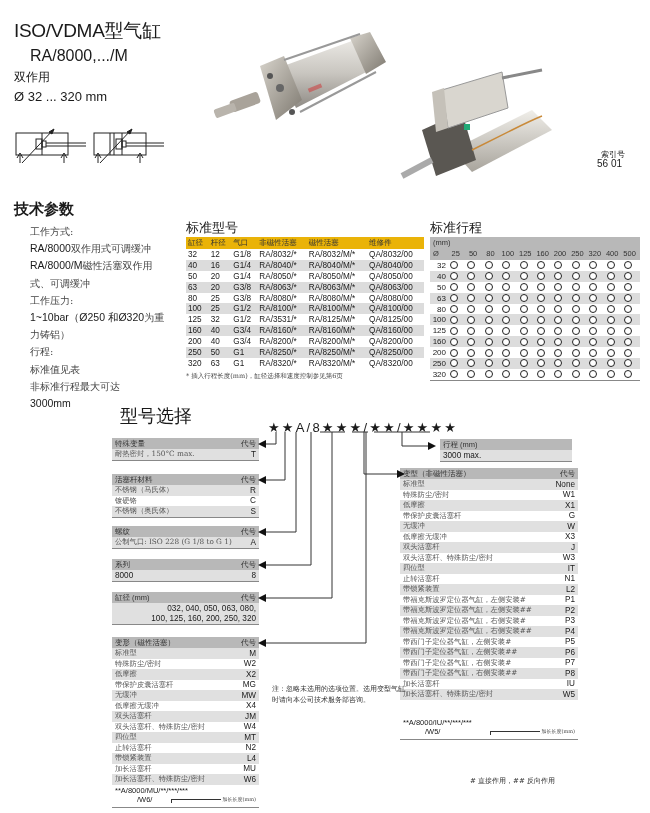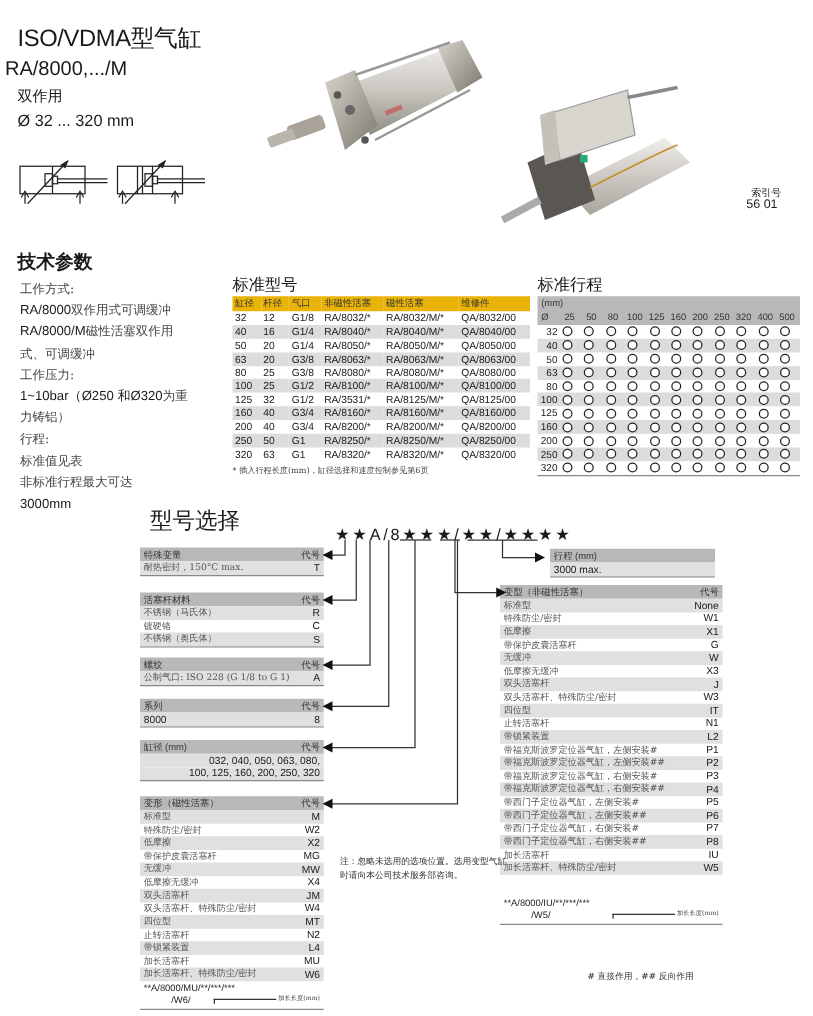--- a/index.html
+++ b/index.html
@@ -3,31 +3,31 @@
 <meta charset="utf-8">
 <style>
   * { box-sizing: border-box; margin: 0; padding: 0; }
   body {
     width: 650px; height: 813px; background: #ffffff; position: relative; overflow: hidden;
     font-family: "Liberation Sans", "DejaVu Sans", sans-serif; color: #1a1a1a;
   }
   .abs { position: absolute; }
   
   .title { left: 14px; top: 18px; font-size: 19px; letter-spacing: -0.3px; }
-  .subtitle { left: 4px; top: 47px; font-size: 16px; }
+  .subtitle { left: 30px; top: 47px; font-size: 16px; }
   .mode { left: 14px; top: 69px; font-size: 12px; }
   .range { left: 14px; top: 89px; font-size: 13px; }
   .symbols { left: 14px; top: 125px; }
   .index-label { left: 598px; top: 149px; font-size: 8px; text-align: center; width: 30px; }
   .index-value { left: 597px; top: 158px; font-size: 10px; }
   
   .photo { }
   
   .tech-title { left: 14px; top: 200px; font-size: 15px; font-weight: bold; }
-  .tech-lines { left: 16px; top: 223px; font-size: 10.5px; line-height: 16.2px; width: 170px; }
+  .tech-lines { left: 30px; top: 223px; font-size: 10.5px; line-height: 16.2px; width: 170px; }
   .tech-lines .cn { font-family: "DejaVu Serif", serif; color: #444; font-size: 10px; }
   
   .section-h { font-size: 13px; }
   table { border-collapse: collapse; }
   .std-table { left: 186px; top: 237px; width: 238px; font-size: 8.2px; }
   .std-table th { background: #eab308; font-weight: normal; text-align: left; padding: 1px 2px; height: 11px; color: #333; font-size: 7.5px; }
   .std-table td { padding: 0 2px; height: 10.9px; white-space: nowrap; }
   .std-table tr:nth-child(even) td { background: #dcdcdc; }
   .std-footnote { left: 186px; top: 372px; font-size: 6.5px; color: #444; font-family: "DejaVu Serif", serif; }
   .stroke-table { left: 430px; top: 237px; width: 210px; font-size: 8.2px; }

